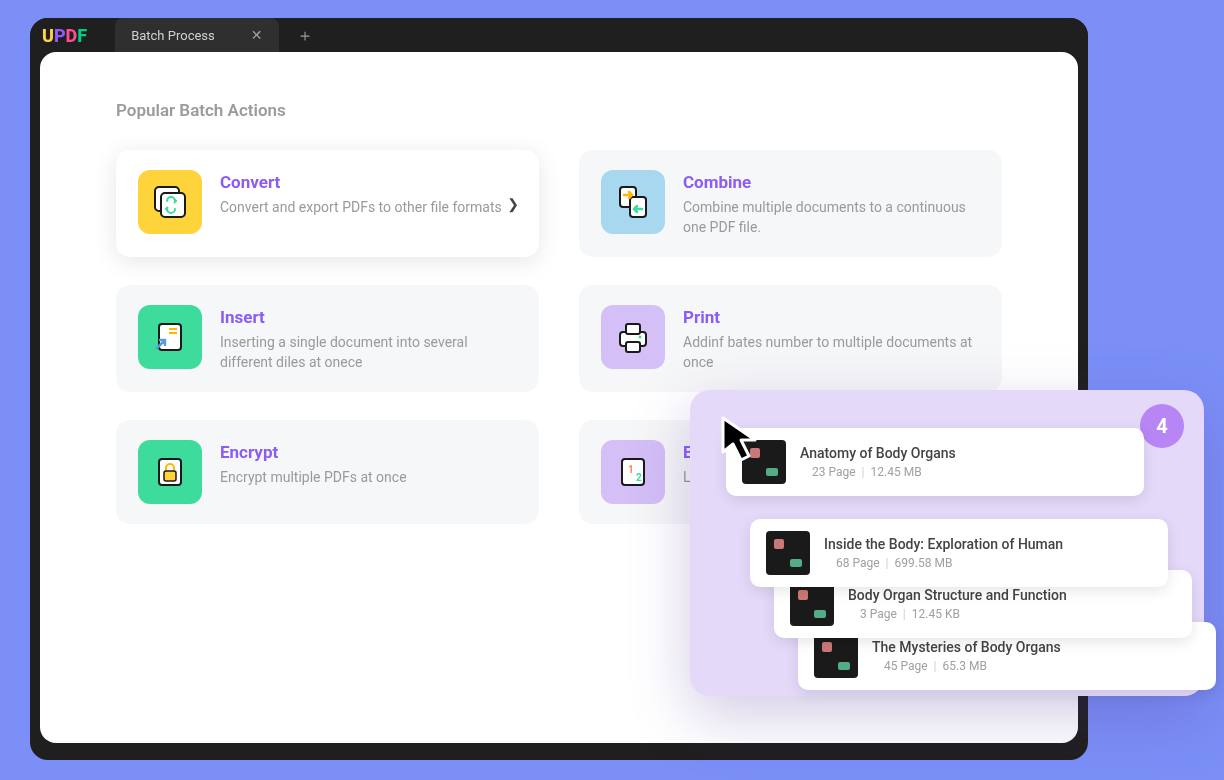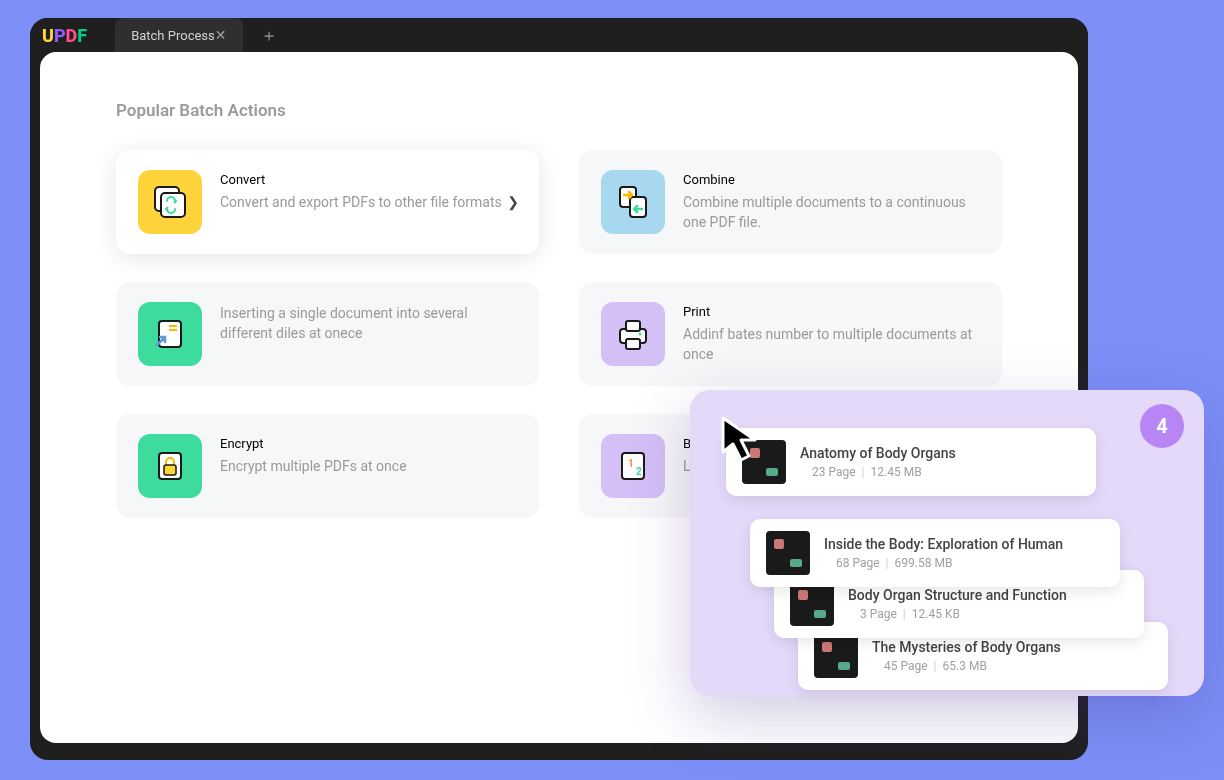--- a/index.html
+++ b/index.html
@@ -9,21 +9,21 @@
       position: absolute; top: 18px; left: 30px; width: 1058px; height: 742px;
       background: #1f1f1f; border-radius: 18px; overflow: hidden;
     }
     
     .titlebar { height: 34px; background: #1f1f1f; display: flex; align-items: center; padding-left: 12px; }
     .logo { font-weight: 800; font-size: 18px; margin-right: 28px; }
     .logo .l1 { color: #FFD43B; } .logo .l2 { color: #8F5BFF; } .logo .l3 { color: #FF4D8D; } .logo .l4 { color: #00D084; }
     
     .tab {
       height: 100%; background: #2f2f2f; display: flex; align-items: center;
-      padding: 0 16px; border-radius: 8px 8px 0 0;
+      padding: 0 16px; gap: 36px; border-radius: 8px 8px 0 0;
     }
     .tab-label { color: #d0d0d0; font-size: 13px; }
     .tab-close { color: #a0a0a0; font-size: 14px; cursor: pointer; }
     .tab-new { margin-left: 18px; color: #9a9a9a; font-size: 17px; cursor: pointer; }
     
     .content { background: #fff; border-radius: 16px; margin: 0 10px 10px 10px; height: calc(100% - 43px - 8px); padding: 48px 76px; }
     
     .section-title { color: #9b9b9b; font-size: 17px; font-weight: 600; margin-bottom: 30px; }
     
     .grid { display: grid; grid-template-columns: 1fr 1fr; gap: 28px; column-gap: 40px; }
@@ -32,40 +32,40 @@
       background: #f6f7f8; border-radius: 14px; padding: 20px 22px;
       display: flex; align-items: flex-start; gap: 18px; cursor: pointer; position: relative;
     }
     .card.selected { background: #fff; box-shadow: 0 4px 24px rgba(0,0,0,0.1); }
     
     .card-icon { width: 64px; height: 64px; border-radius: 12px; display: flex; align-items: center; justify-content: center; flex-shrink: 0; }
     .ic-yellow { background: #FFD43B; } .ic-blue { background: #A8D8F0; }
     .ic-green { background: #3DDC9C; } .ic-purple { background: #D4BFF7; }
     
     .card-text { flex: 1; padding-top: 2px; }
-    .card-title { font-weight: 400; font-size: 13px; color: #000000; margin-bottom: 6px; }
+    .card-title { font-weight: 700; font-size: 17px; color: #8b5cf6; margin-bottom: 6px; }
     .card-desc { color: #9a9a9a; font-size: 14px; line-height: 1.4; }
     .card-chevron { position: absolute; right: 20px; top: 50%; transform: translateY(-50%); color: #444; font-size: 14px; }
     
     
     .float-panel {
       position: absolute; left: 690px; top: 390px; width: 514px; height: 306px;
       background: #E5D9FA; border-radius: 20px; padding: 28px;
       box-shadow: 0 20px 60px rgba(80,50,150,0.25);
     }
     .badge {
       position: absolute; top: 14px; right: 20px; width: 44px; height: 44px;
       background: #B885F5; border-radius: 50%; display: flex; align-items: center; justify-content: center;
       color: #fff; font-weight: 700; font-size: 20px;
     }
     .file-stack { position: relative; margin-top: 4px; }
     .file-card {
       position: absolute; background: #fff; border-radius: 10px;
       padding: 12px 16px; display: flex; align-items: center; gap: 14px;
-      box-shadow: 0 4px 14px rgba(0,0,0,0.1); width: 370px;
+      box-shadow: 0 4px 14px rgba(0,0,0,0.1); width: 418px;
     }
     .file-thumb { width: 44px; height: 44px; background: #1a1a1a; border-radius: 4px; position: relative; overflow: hidden; flex-shrink: 0; }
     .file-thumb::before { content:''; position:absolute; top:8px; left:8px; width:10px; height:10px; background:#c77; border-radius:2px; }
     .file-thumb::after { content:''; position:absolute; bottom:8px; right:8px; width:12px; height:8px; background:#5a8; border-radius:2px; }
     .file-info { flex: 1; min-width: 0; }
     .file-name { font-size: 14px; color: #444; font-weight: 500; margin-bottom: 4px; white-space: nowrap; overflow: hidden; text-overflow: ellipsis; }
     .file-meta { font-size: 12px; color: #a0a0a0; margin-left: 12px; }
     .file-meta-sep { margin: 0 6px; color: #d0d0d0; }
     
     .cursor-arrow { position: absolute; top: 412px; left: 715px; z-index: 100; }
@@ -127,20 +127,21 @@
       <div class="card">
         <div class="card-icon ic-green">
           <svg class="ic-inner" viewBox="0 0 42 42">
               <rect x="10" y="8" width="22" height="26" rx="3" fill="#fff" stroke="#1a1a1a" stroke-width="2"></rect>
               <rect x="20" y="12" width="8" height="2" fill="#FFB800"></rect>
               <rect x="20" y="16" width="8" height="2" fill="#FFB800"></rect>
               <path d="M8 32 l8 -8 m-5 0 l5 0 l0 5" fill="none" stroke="#5B9BD8" stroke-width="2.5" stroke-linecap="round"></path>
             </svg>
         </div>
         <div class="card-text">
+          <div class="card-title">Insert</div>
           <div class="card-desc">Inserting a single document into several different diles at onece</div>
         </div>
       </div>
 
       <div class="card">
         <div class="card-icon ic-purple">
           <svg class="ic-inner" viewBox="0 0 42 42">
               <rect x="8" y="16" width="26" height="14" rx="3" fill="#fff" stroke="#1a1a1a" stroke-width="2"></rect>
               <rect x="14" y="8" width="14" height="10" rx="2" fill="#fff" stroke="#1a1a1a" stroke-width="2"></rect>
               <rect x="14" y="26" width="14" height="10" rx="2" fill="#fff" stroke="#1a1a1a" stroke-width="2"></rect>

